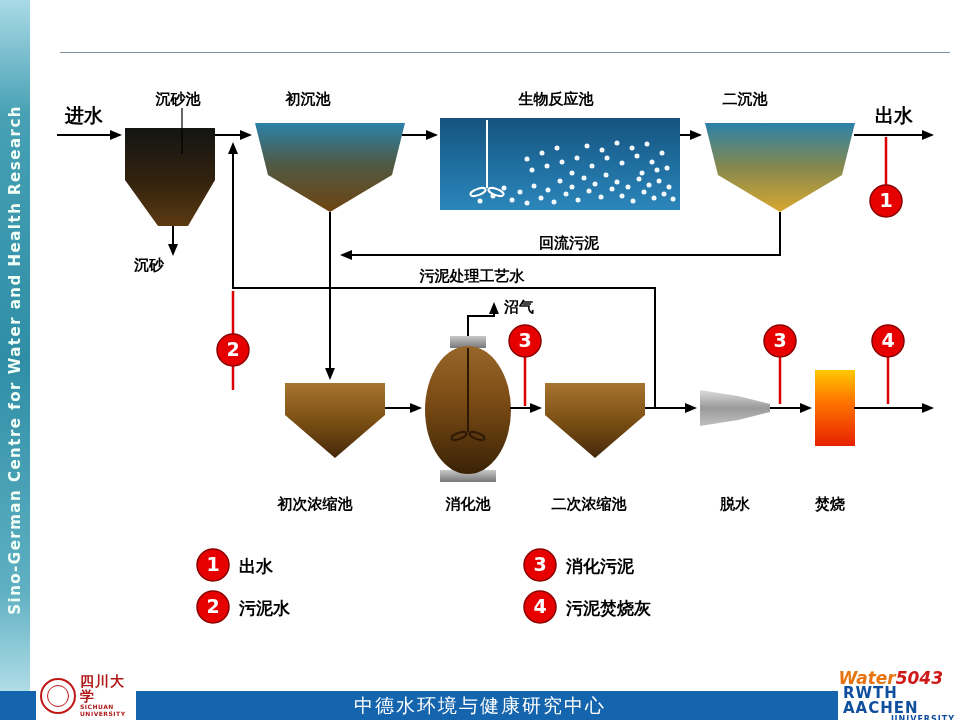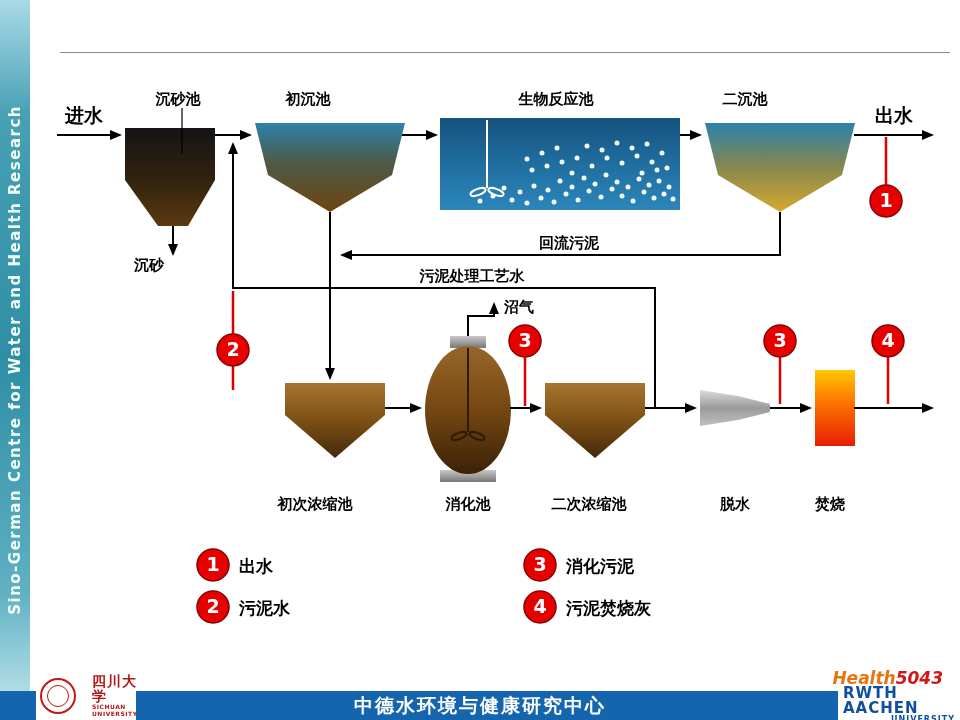--- a/index.html
+++ b/index.html
@@ -28,24 +28,24 @@
   .lbl-lg{font-size:19px;}
   .lgd{font-size:17px;text-anchor:start;}
   .rline{stroke:#dd0000;stroke-width:2.5;}
   .rcirc{fill:#e60000;stroke:#8a0000;stroke-width:1.5;}
   .mnum{font-family:"DejaVu Sans",sans-serif;font-size:19px;font-weight:bold;fill:#fff;text-anchor:middle;}
   .bub{fill:#ffffff;opacity:.95;}
 
   
   .footer{position:absolute;left:0;bottom:0;width:960px;height:29px;background:#1565ae;
           display:flex;align-items:center;justify-content:center;z-index:1;}
-  .footer-center{color:#ffffff;font-weight:bold;font-size:19px;letter-spacing:2px;}
+  .footer-center{color:#ffffff;font-weight:normal;font-size:19px;letter-spacing:2px;}
 
   .scu{position:absolute;left:36px;top:671px;width:100px;height:49px;background:#fff;z-index:2;
-       display:flex;align-items:center;gap:16px;padding:2px 4px;box-sizing:border-box;}
+       display:flex;align-items:center;gap:4px;padding:2px 4px;box-sizing:border-box;}
   .scu-ring{width:32px;height:32px;border-radius:50%;border:2.5px solid #c01818;flex:0 0 auto;
             display:flex;align-items:center;justify-content:center;}
   .scu-ring-inner{width:20px;height:20px;border:1.5px solid #c01818;border-radius:50%;}
   .scu-text{display:flex;flex-direction:column;line-height:1.1;}
   .scu-cn{color:#b01818;font-weight:bold;font-size:14px;font-family:"Liberation Serif",serif;letter-spacing:1px;}
   .scu-en{color:#b01818;font-size:6px;font-weight:bold;letter-spacing:.5px;}
 
   .water-logo{position:absolute;right:14px;top:668px;background:#fff;z-index:2;padding:0 3px;
               font-weight:bold;font-size:17px;white-space:nowrap;}
   .water-w{color:#e87410;font-style:italic;}
@@ -285,21 +285,21 @@
     <div class="scu-ring">
       <div class="scu-ring-inner"></div>
     </div>
     <div class="scu-text">
       <div class="scu-cn">四川大学</div>
       <div class="scu-en">SICHUAN UNIVERSITY</div>
     </div>
   </div>
 
   <div class="water-logo">
-    <span class="water-w">Health</span><span class="water-num">5043</span>
+    <span class="water-w">Water</span><span class="water-num">5043</span>
   </div>
 
   <div class="rwth-logo">
     <div class="rwth-main">RWTH AACHEN</div>
     <div class="rwth-sub">UNIVERSITY</div>
   </div>
 
 </div>
 
 </body></html>

